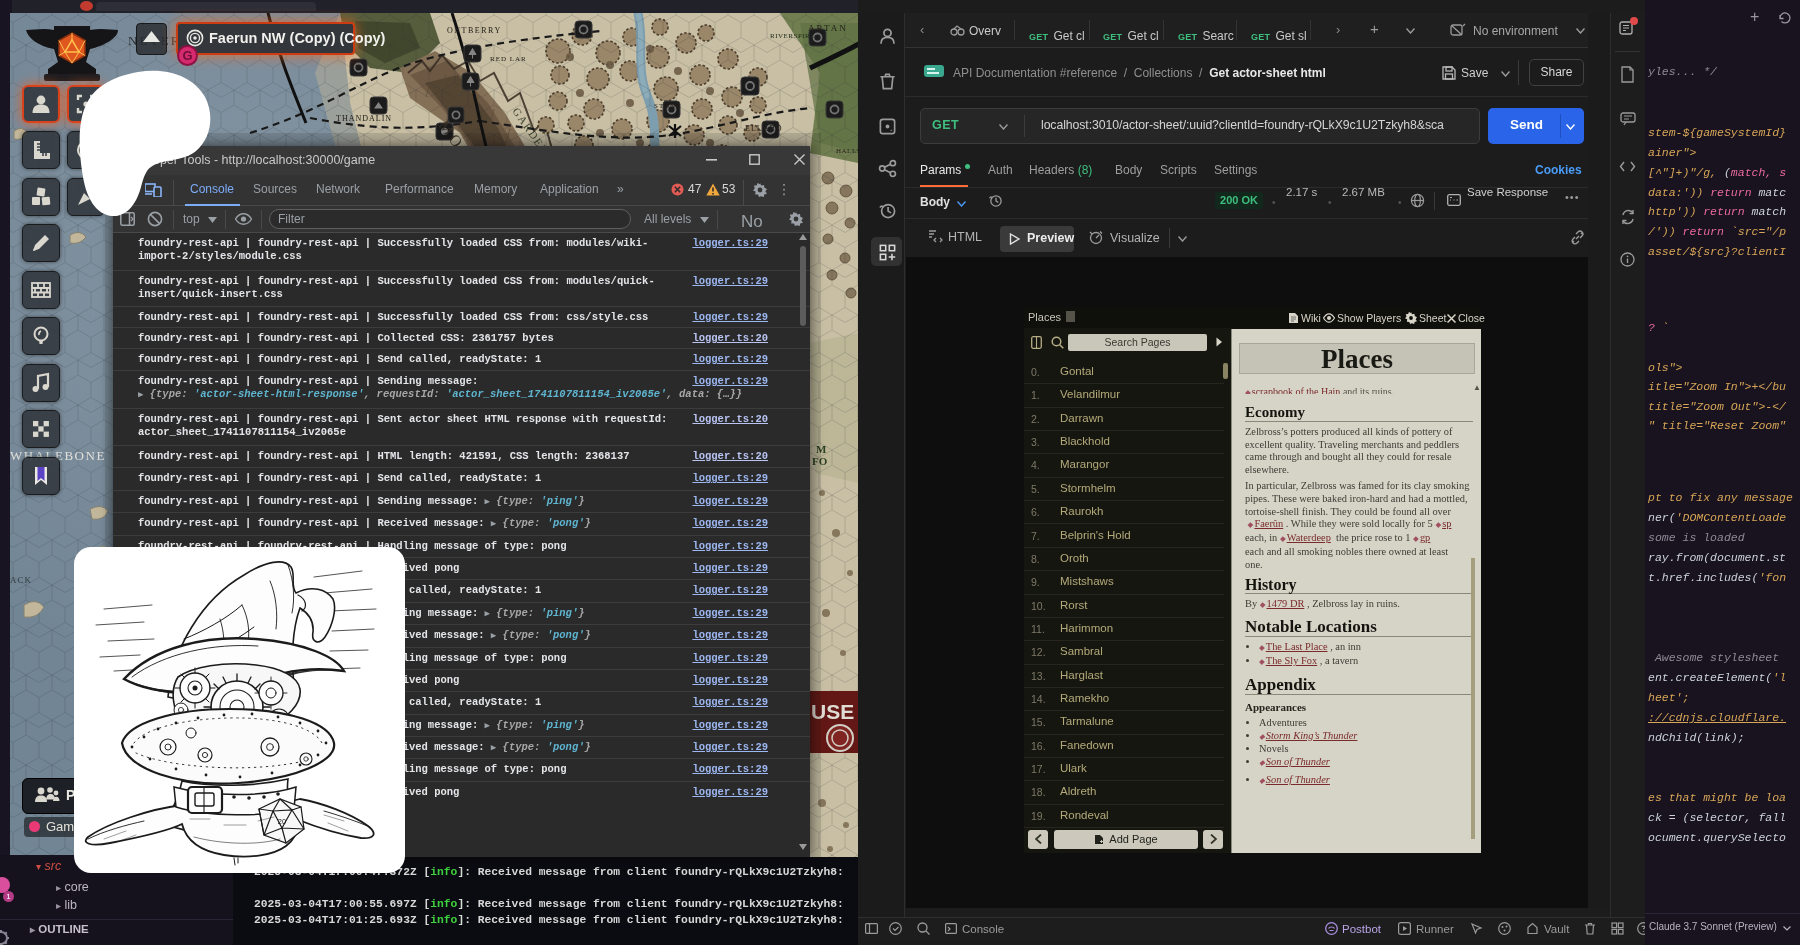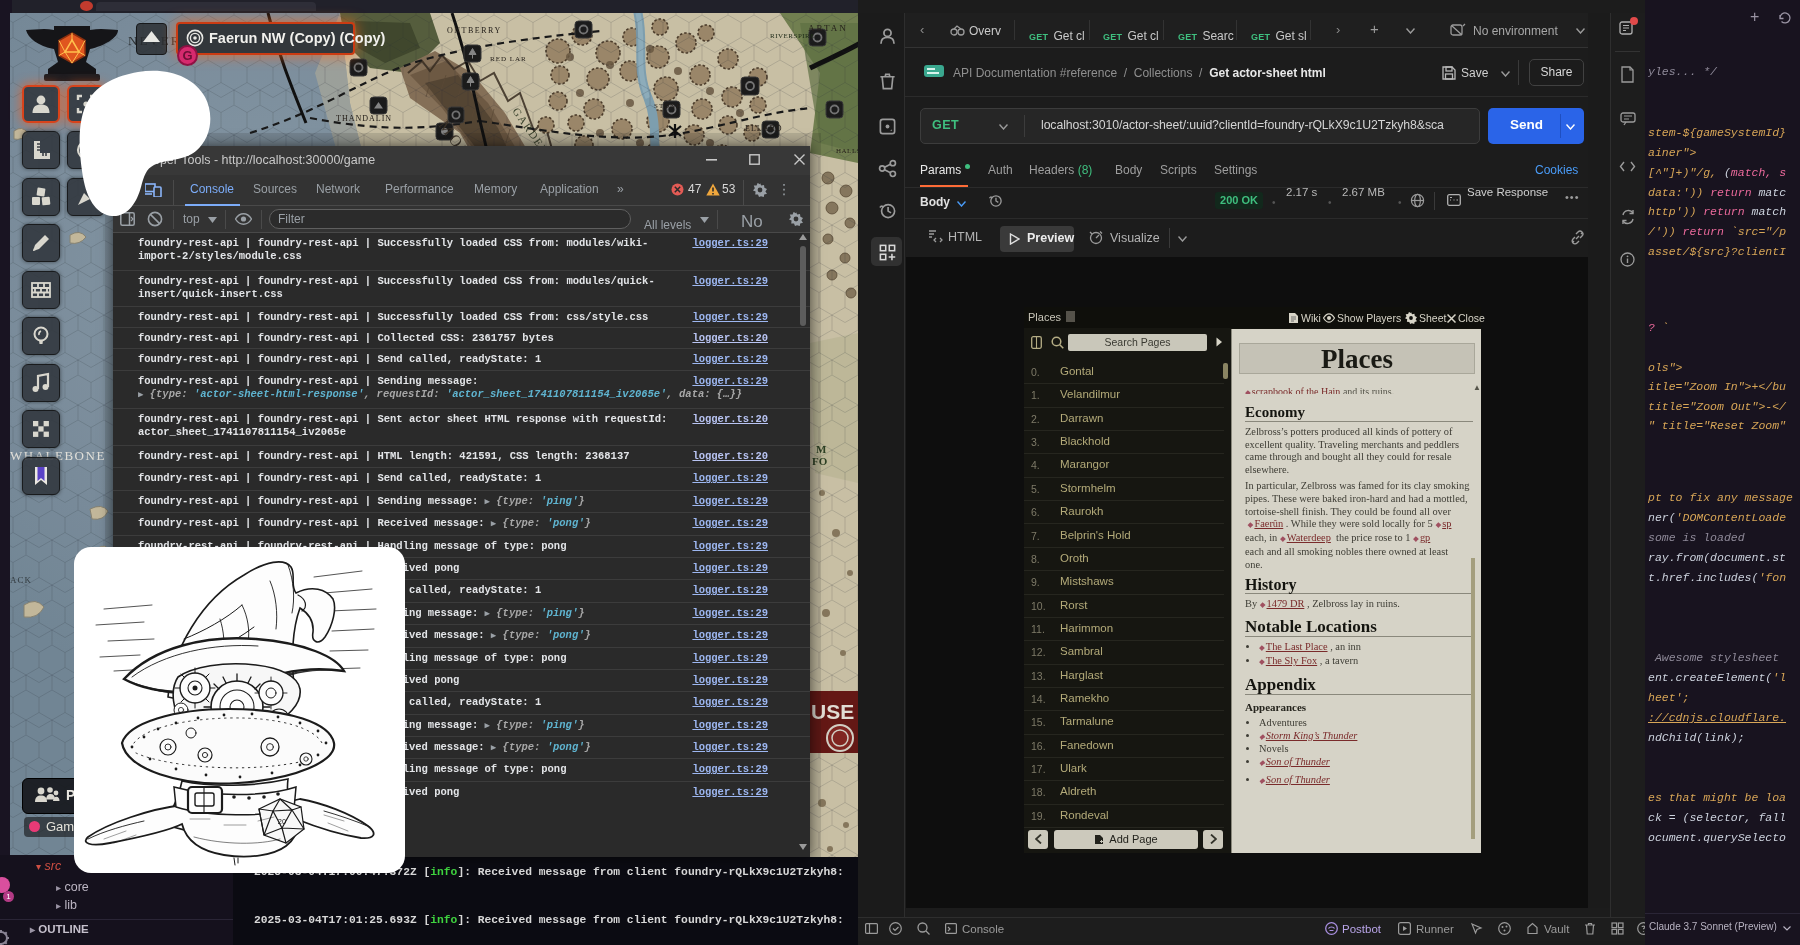--- a/index.html
+++ b/index.html
@@ -408,20 +408,21 @@
 
   <div class="abs" style="left:-6px;top:22px;width:16px;height:16px;border-radius:50%;background:#d94f9e;"></div>
   <div class="abs" style="left:3px;top:36px;width:11px;height:11px;border-radius:50%;background:#b33a85;color:#fff;font-size:8px;text-align:center;line-height:11px;">1</div>
   <svg class="abs" style="left:-8px;top:74px;" width="18" height="18" viewBox="0 0 18 18">
       <circle cx="9" cy="9" r="6" fill="none" stroke="#8a8595" stroke-width="2"></circle>
       <path d="M9 1 L9 4 M9 14 L9 17 M1 9 L4 9 M14 9 L17 9 M3.3 3.3 L5.4 5.4 M12.6 12.6 L14.7 14.7 M3.3 14.7 L5.4 12.6 M12.6 5.4 L14.7 3.3" stroke="#8a8595" stroke-width="2"></path>
     </svg>
 </div>
 <div class="abs" id="vsterm">
   <div class="tline" style="top:9px;">2025-03-04T17:00:47.372Z [<span class="tinfo">info</span>]: Received message from client foundry-rQLkX9c1U2Tzkyh8:</div>
+  <div class="tline" style="top:41px;">2025-03-04T17:00:55.697Z [<span class="tinfo">info</span>]: Received message from client foundry-rQLkX9c1U2Tzkyh8:</div>
   <div class="tline" style="top:57px;">2025-03-04T17:01:25.693Z [<span class="tinfo">info</span>]: Received message from client foundry-rQLkX9c1U2Tzkyh8:</div>
 </div>
 <div class="abs" id="devtools">
   <div id="dt-title">
     <span style="position:absolute;left:8px;top:7px;">Developer Tools - http://localhost:30000/game</span>
     <svg style="position:absolute;left:593px;top:13px;" width="12" height="2">
         <rect width="11" height="1.6" fill="#c9c9c9"></rect>
       </svg>
     <svg style="position:absolute;left:636px;top:8px;" width="11" height="11">
         <rect x="0.8" y="0.8" width="9.4" height="9.4" fill="none" stroke="#c9c9c9" stroke-width="1.4"></rect>
@@ -477,21 +478,21 @@
     <svg style="position:absolute;left:95px;top:11px;" width="9" height="6">
         <path d="M0 0 L9 0 L4.5 6 Z" fill="#9aa0a6"></path>
       </svg>
     <div style="position:absolute;left:112px;top:4px;height:19px;border-left:1px solid #4a4a4a;"></div>
     <svg style="position:absolute;left:122px;top:7px;" width="17" height="12" viewBox="0 0 17 12">
         <path d="M0.5 6 C3 2 6 0.8 8.5 0.8 C11 0.8 14 2 16.5 6 C14 10 11 11.2 8.5 11.2 C6 11.2 3 10 0.5 6 Z" fill="none" stroke="#9aa0a6" stroke-width="1.4"></path>
         <circle cx="8.5" cy="6" r="2.6" fill="#9aa0a6"></circle>
       </svg>
     <div style="position:absolute;left:148px;top:4px;height:19px;border-left:1px solid #4a4a4a;"></div>
     <div style="position:absolute;left:156px;top:3px;width:362px;height:20px;border:1px solid #5f5f5f;border-radius:10px;background:#2b2b2b;color:#9aa0a6;font-size:12px;padding:2px 8px;">Filter</div>
-    <span style="position:absolute;left:531px;top:12px;font-size:12px;">All levels</span>
+    <span style="position:absolute;left:531px;top:6px;font-size:12px;">All levels</span>
     <svg style="position:absolute;left:587px;top:11px;" width="9" height="6">
         <path d="M0 0 L9 0 L4.5 6 Z" fill="#9aa0a6"></path>
       </svg>
     <div style="position:absolute;left:604px;top:4px;height:19px;border-left:1px solid #4a4a4a;"></div>
     <span style="position:absolute;left:614px;top:6px;font-size:17px;margin-left:14px;">No Issues</span>
     <svg style="position:absolute;left:676px;top:6px;" width="14" height="14" viewBox="0 0 14 14">
         <path d="M7 0 L8.2 2.6 L11 2 L11.4 4.8 L14 6 L12.4 8.4 L14 10.8 L11.2 11.6 L10.8 14 L8 13.2 L6 14 L5 11.6 L2.2 11.4 L2.6 8.6 L0 7.4 L1.8 5.2 L0.8 2.6 L3.6 2.4 L4.6 0 L7 1.2 Z" fill="#9aa0a6"></path>
         <circle cx="7" cy="7" r="2.4" fill="#333"></circle>
       </svg>
   </div>
@@ -636,21 +637,21 @@
 
   <div class="abs" style="left:47px;top:155px;width:740px;height:33px;background:#1c1c1c;border-bottom:1px solid #2b2b2b;"></div>
   <span class="abs ptab" style="left:62px;color:#e8e8e8;">Params</span>
     <div class="abs" style="left:107px;top:164px;width:5px;height:5px;border-radius:50%;background:#3fbf7f;"></div>
   <div class="abs" style="left:62px;top:185px;width:48px;border-top:2px solid #ff6c37;"></div>
   <span class="abs ptab" style="left:130px;">Auth</span>
   <span class="abs ptab" style="left:171px;">Headers <span style="color:#3fbf7f;">(8)</span></span>
   <span class="abs ptab" style="left:257px;">Body</span>
   <span class="abs ptab" style="left:302px;">Scripts</span>
   <span class="abs ptab" style="left:356px;">Settings</span>
-  <span class="abs ptab" style="left:677px;color:#4a9cf8;font-weight:normal;">Cookies</span>
+  <span class="abs ptab" style="left:677px;color:#4a9cf8;font-weight:bold;">Cookies</span>
 
   <div class="abs" style="left:47px;top:188px;width:740px;height:31px;background:#1c1c1c;border-bottom:1px solid #2b2b2b;"></div>
   <span class="abs" style="left:62px;top:195px;color:#e0e0e0;font-size:12px;font-weight:bold;">Body</span>
   <svg class="abs" style="left:99px;top:201px;" width="9" height="6">
       <path d="M0.5 0.5 L4.5 5 L8.5 0.5" fill="none" stroke="#4a9cf8" stroke-width="1.4"></path>
     </svg>
   <svg class="abs" style="left:130px;top:193px;" width="15" height="15" viewBox="0 0 16 16">
       <circle cx="8.5" cy="8.5" r="5.5" fill="none" stroke="#9b9b9b" stroke-width="1.4"></circle>
       <path d="M8.5 5 L8.5 8.5 L11 10" fill="none" stroke="#9b9b9b" stroke-width="1.4"></path>
       <path d="M3 4 L1.5 5.5 M3 4 L4.8 5.2" stroke="#9b9b9b" stroke-width="1.2"></path>

